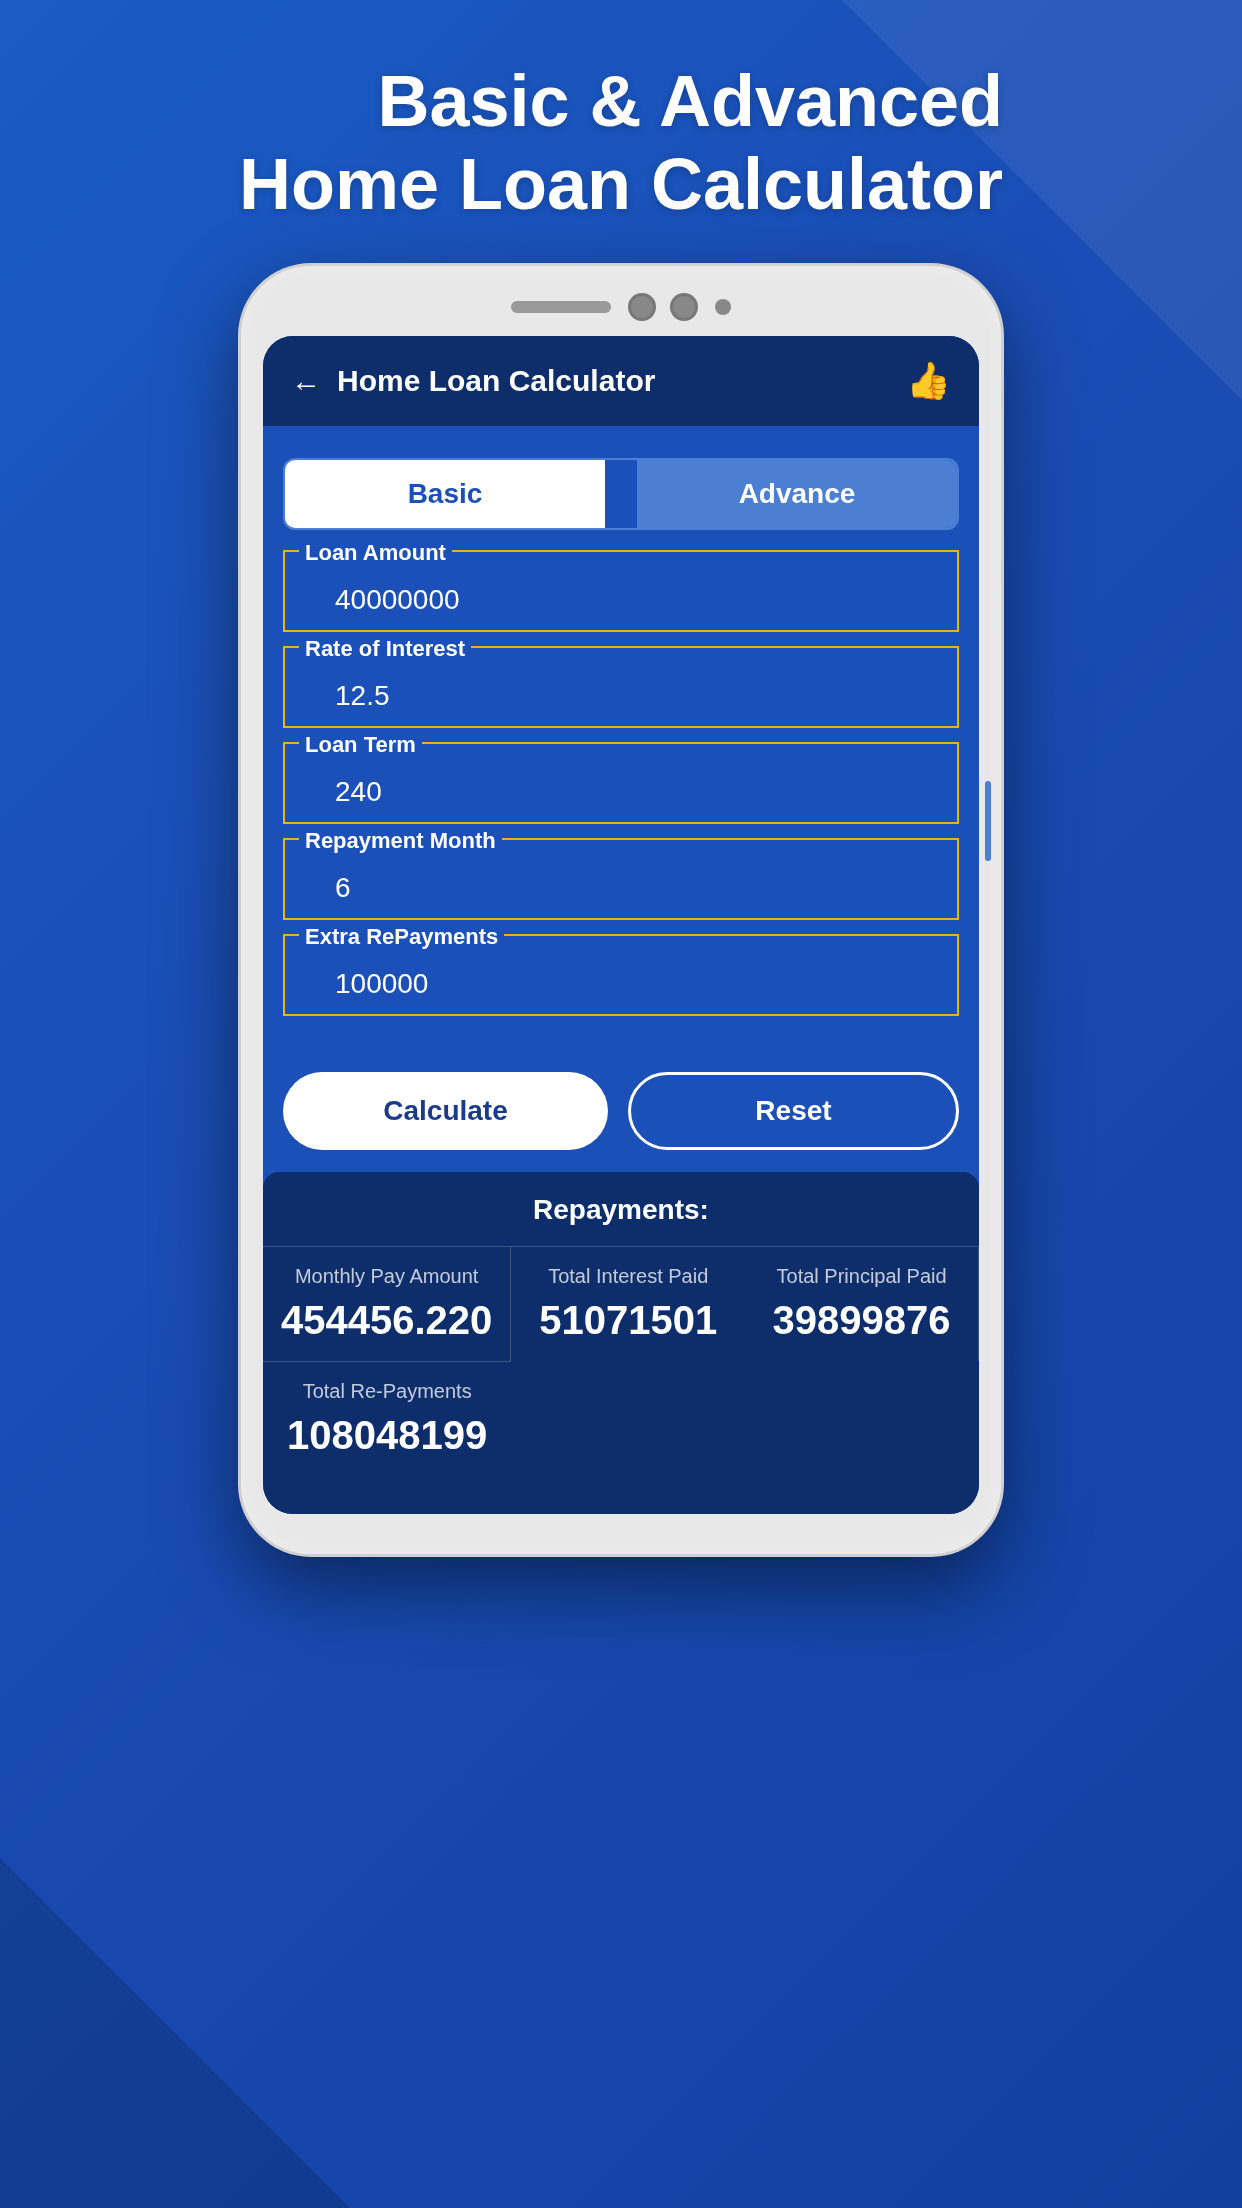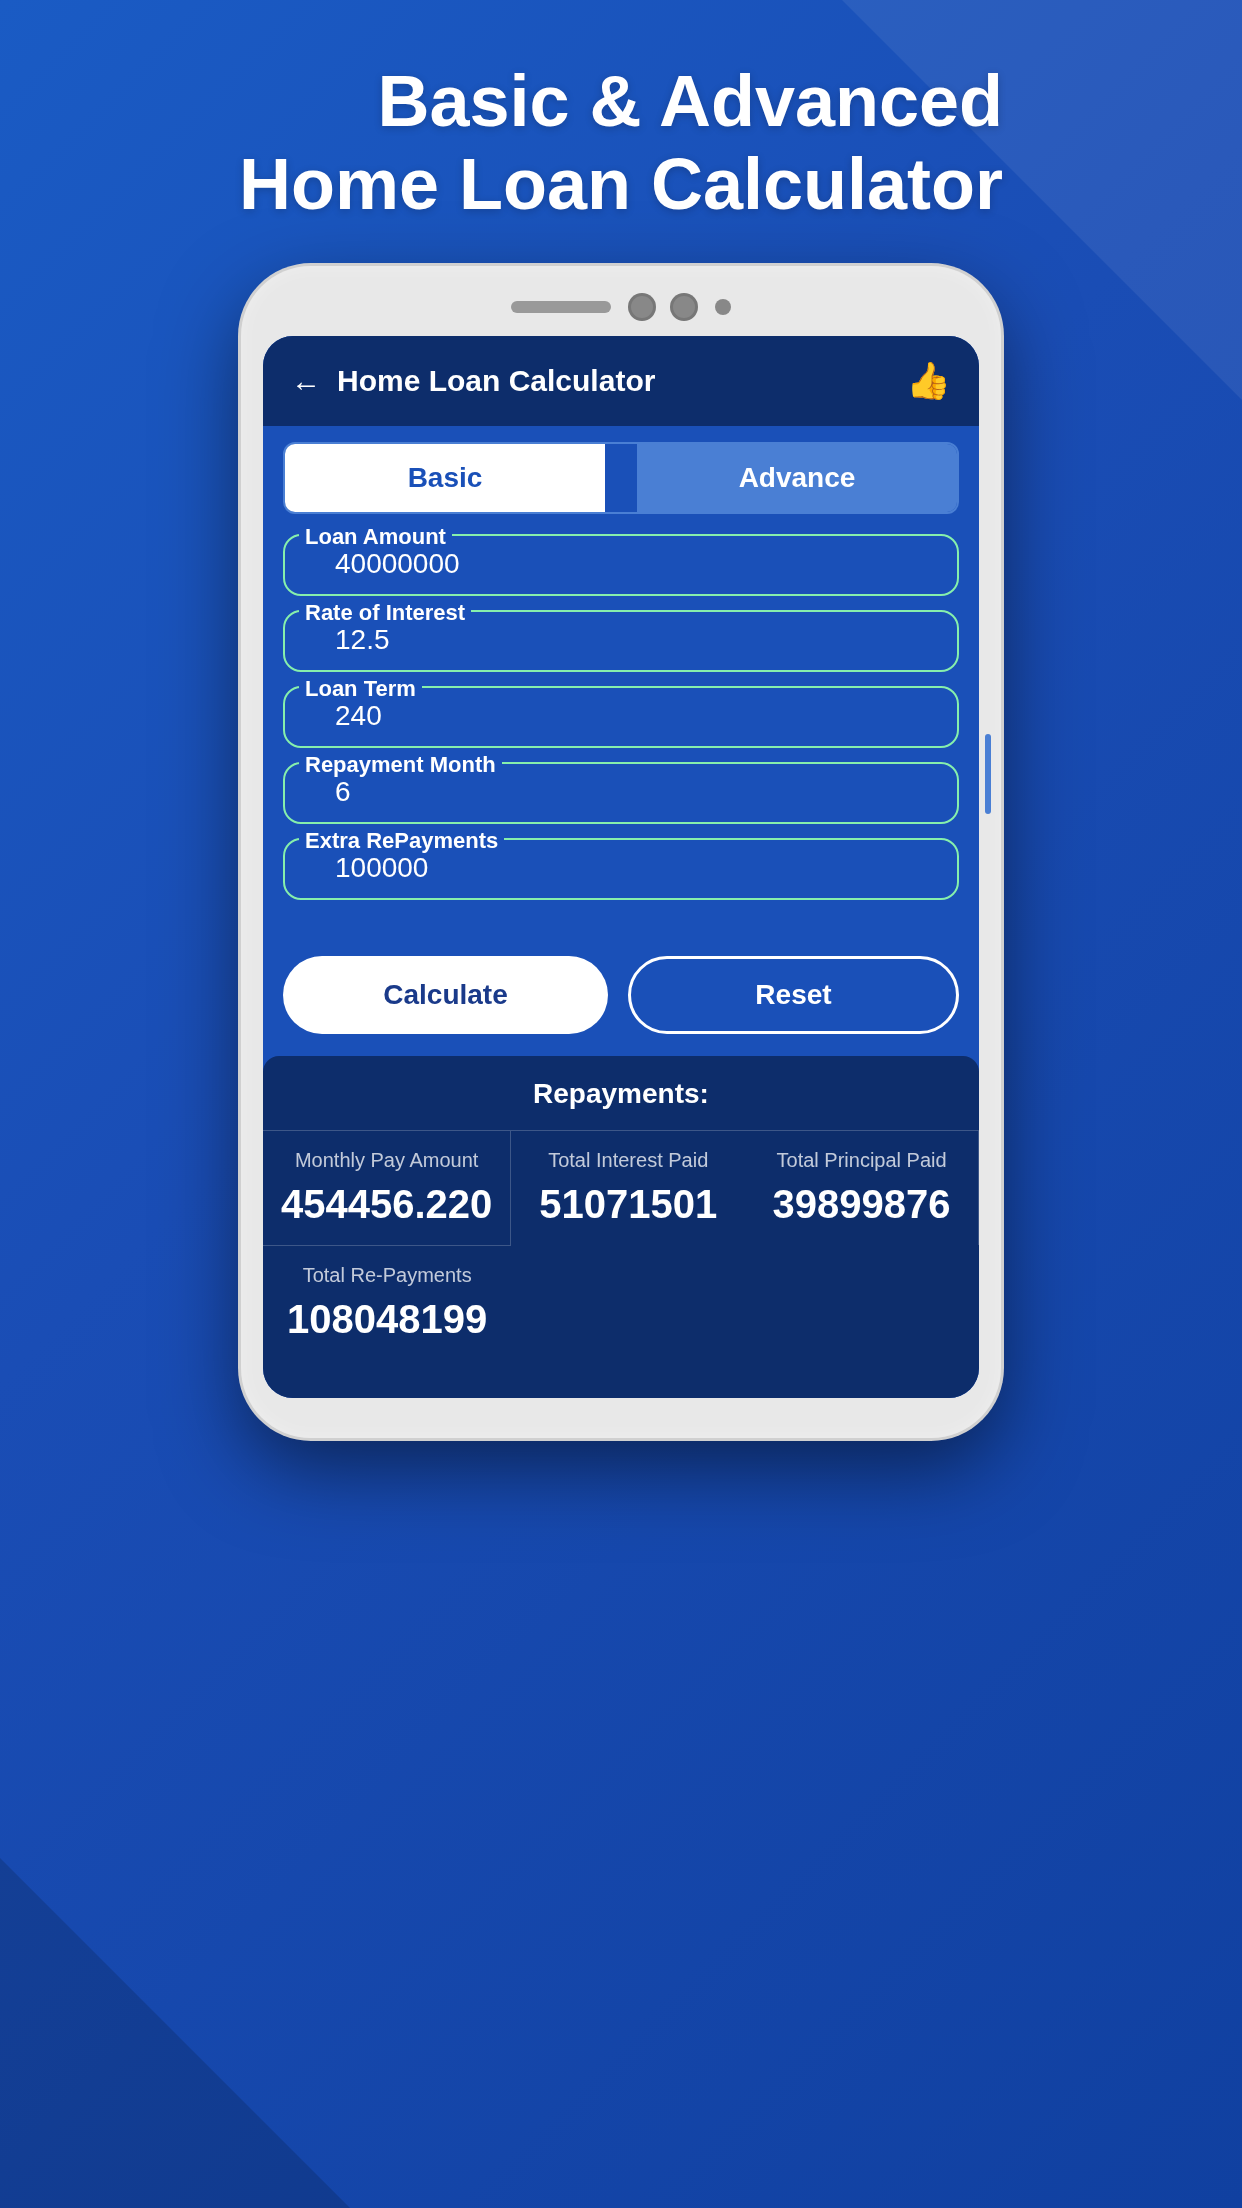--- a/index.html
+++ b/index.html
@@ -121,21 +121,21 @@
       font-weight: 600;
     }
     .thumbs-up-icon {
       color: #fff;
       font-size: 36px;
     }
 
     
     .tab-bar {
       display: flex;
-      margin: 16px 20px 0;
+      margin: 32px 20px 0;
       border-radius: 12px;
       overflow: hidden;
       border: 2px solid #4a7fd4;
       gap: 32px;
     }
     .tab {
       flex: 1;
       padding: 18px 0;
       text-align: center;
       font-size: 28px;
@@ -152,23 +152,23 @@
     }
 
     
     .form-area {
       padding: 20px 20px;
     }
 
     .field-group {
       position: relative;
       margin-bottom: 14px;
-      border: 2px solid #86efac;
-      border-radius: 18px;
-      padding: 8px 18px 14px;
+      border: 2px solid #eab308;
+      border-radius: 0;
+      padding: 28px 18px 14px;
     }
     .field-label {
       position: absolute;
       top: -14px;
       left: 14px;
       background: #1a50b8;
       padding: 2px 6px;
       color: #fff;
       font-size: 22px;
       font-weight: 700;

